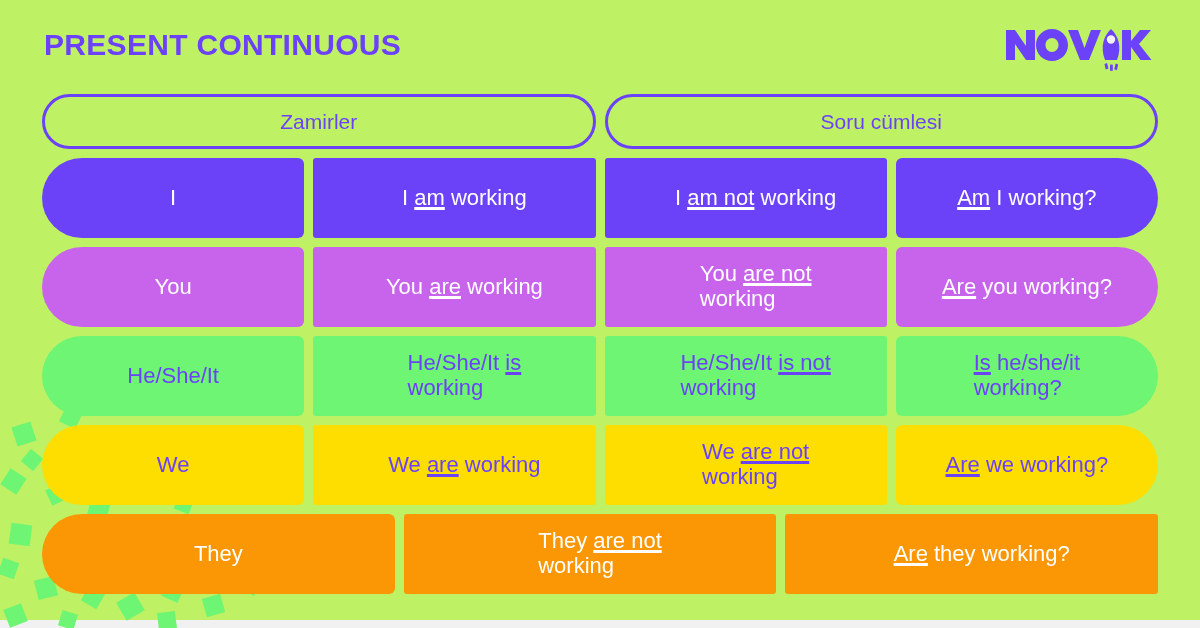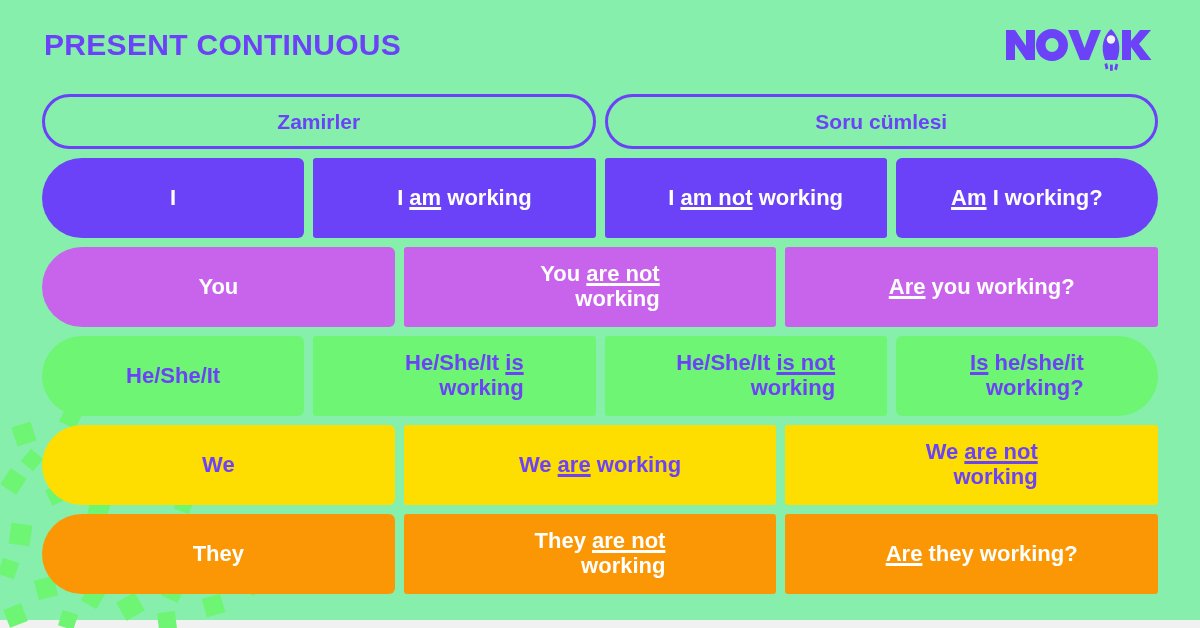--- a/index.html
+++ b/index.html
@@ -2,21 +2,21 @@
 <html><head>
 <meta charset="utf-8">
 <style>
   * { box-sizing: border-box; margin: 0; padding: 0; }
   html, body {
     width: 1200px; height: 628px;
     background: #F1F1F1;
     font-family: "Liberation Sans", sans-serif;
     overflow: hidden;
   }
-  #page { position: relative; width: 1200px; height: 620px; background: #86efac; }
+  #page { position: relative; width: 1200px; height: 620px; background: #bef264; }
 
   
   #confetti { position: absolute; left: 0; top: 400px; width: 260px; height: 228px; z-index: 0; pointer-events: none; }
   .confetti-sq { position: absolute; background: #6EF573; }
 
   
   #header { position: absolute; left: 0; top: 0; width: 1200px; height: 88px; z-index: 5; }
   #page-title {
     position: absolute; left: 44px; top: 28px;
     font-size: 30px; font-weight: bold; letter-spacing: 0.3px;
@@ -32,23 +32,23 @@
   #grid {
     position: absolute; left: 42px; top: 94px;
     width: 1116px;
     z-index: 3;
     display: flex; flex-direction: column; gap: 9px;
   }
   .grid-row { display: flex; gap: 9px; }
   .cell {
     flex: 1 1 0; min-width: 0;
     display: flex; align-items: center; justify-content: center;
-    text-align: right;
+    text-align: left;
     padding: 4px 10px;
-    font-weight: bold;
+    font-weight: normal;
     line-height: 1.13;
   }
 
   
   .head-row .cell {
     height: 55px;
     border: 3px solid #6B42F8;
     border-radius: 30px;
     color: #6B42F8;
     font-size: 21px;
@@ -158,20 +158,23 @@
         </div>
         <div class="cell">
           <span class="txt"><u>Am</u> I working?</span>
         </div>
       </div>
       <div class="grid-row data-row row-orchid">
         <div class="cell">
           <span class="txt">You</span>
         </div>
         <div class="cell">
+          <span class="txt">You <u>are</u> working</span>
+        </div>
+        <div class="cell">
           <span class="txt">You <u>are not</u><br>working</span>
         </div>
         <div class="cell">
           <span class="txt"><u>Are</u> you working?</span>
         </div>
       </div>
       <div class="grid-row data-row row-green">
         <div class="cell">
           <span class="txt">He/She/It</span>
         </div>
@@ -188,20 +191,23 @@
       <div class="grid-row data-row row-yellow">
         <div class="cell">
           <span class="txt">We</span>
         </div>
         <div class="cell">
           <span class="txt">We <u>are</u> working</span>
         </div>
         <div class="cell">
           <span class="txt">We <u>are not</u><br>working</span>
         </div>
+        <div class="cell">
+          <span class="txt"><u>Are</u> we working?</span>
+        </div>
       </div>
       <div class="grid-row data-row row-orange">
         <div class="cell">
           <span class="txt">They</span>
         </div>
         <div class="cell">
           <span class="txt">They <u>are not</u><br>working</span>
         </div>
         <div class="cell">
           <span class="txt"><u>Are</u> they working?</span>

